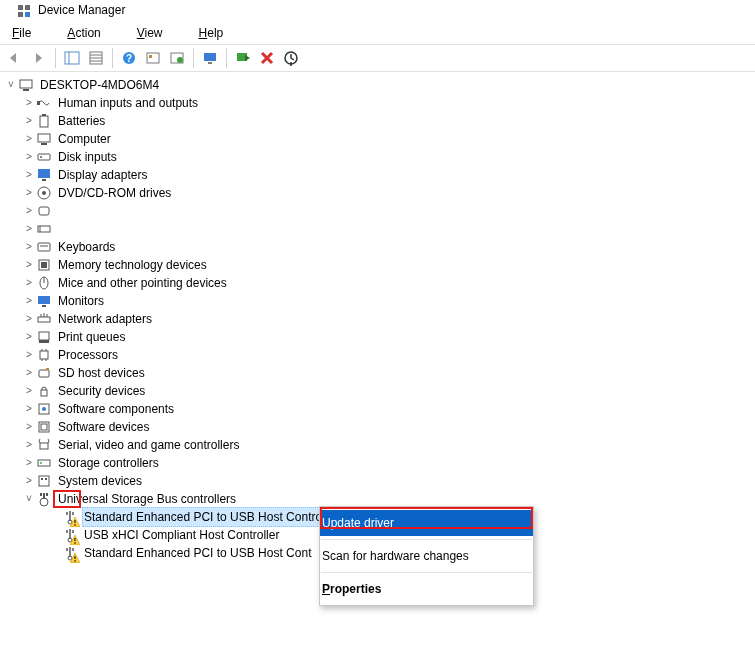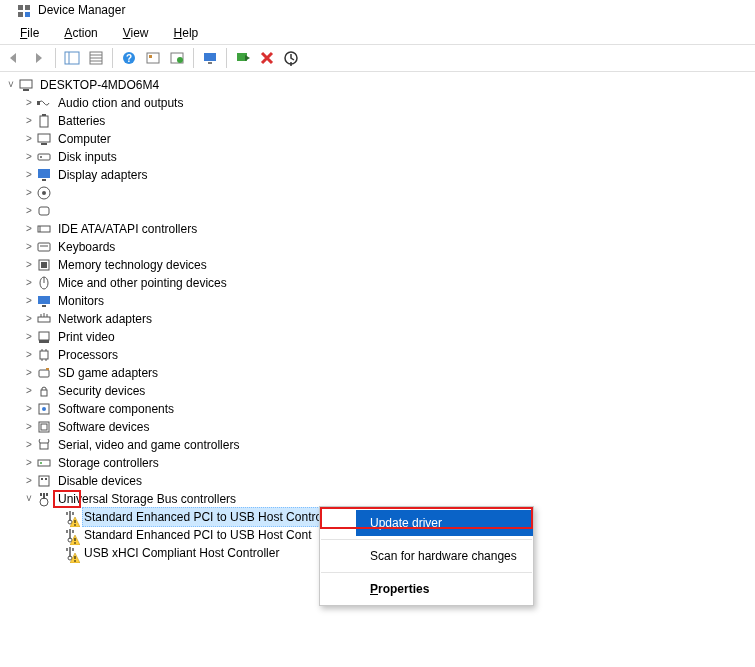--- a/index.html
+++ b/index.html
@@ -16,24 +16,23 @@
   }
   .title-bar {
     display: flex;
     padding: 3px 16px;
     gap: 6px;
     height: 22px;
   }
   .title-bar .icon-slot { width: 16px; height: 16px; display: inline-block; }
   .menu-bar {
     display: flex;
-    gap: 9px;
+    gap: 20px;
     padding: 2px 4px;
     height: 22px;
-    margin-left: 8px;
   }
   .menu-item {
     padding: 2px 8px;
     cursor: default;
   }
   .menu-item .ul { text-decoration: underline; }
   .toolbar-wrap {
     border-top: 1px solid #e0e0e0;
     border-bottom: 1px solid #e0e0e0;
     padding: 3px 4px;
@@ -91,23 +90,22 @@
   .context-menu {
     position: absolute;
     background: #fff;
     border: 1px solid #c8c8c8;
     box-shadow: 2px 3px 6px rgba(0,0,0,.25);
     width: 215px;
     padding: 3px 0;
     font-size: 12px;
   }
   .ctx-item {
-    padding: 4px 14px;
+    padding: 4px 2px;
     cursor: default;
-    margin-left: 36px;
   }
   .ctx-item.highlight {
     background: #0a63c7;
     color: #fff;
   }
   .ctx-sep {
     height: 1px; background: #e3e3e3; margin: 3px 1px;
   }
   .ctx-item.bold { font-weight: 700; }
   svg { display: block; }
@@ -222,21 +220,21 @@
 
   <div id="category-list">
       <div class="tree-row indent-1">
         <span class="expander">&gt;</span>
         <span class="dev-icon">
           <svg width="16" height="16">
             <path d="M3 8 Q5 4 8 8 T13 8" stroke="#555" fill="none"></path>
             <rect x="1" y="6" width="3" height="4" fill="#555"></rect>
           </svg>
         </span>
-        <span class="label">Audio ction and outputs</span>
+        <span class="label">Human inputs and outputs</span>
       </div>
       <div class="tree-row indent-1">
         <span class="expander">&gt;</span>
         <span class="dev-icon">
           <svg width="16" height="16">
             <rect x="4" y="3" width="8" height="11" fill="none" stroke="#555"></rect>
             <rect x="6" y="1" width="4" height="2" fill="#555"></rect>
           </svg>
         </span>
         <span class="label">Batteries</span>
@@ -272,38 +270,38 @@
         <span class="label">Display adapters</span>
       </div>
       <div class="tree-row indent-1">
         <span class="expander">&gt;</span>
         <span class="dev-icon">
           <svg width="16" height="16">
             <circle cx="8" cy="8" r="6" fill="none" stroke="#555"></circle>
             <circle cx="8" cy="8" r="2" fill="#555"></circle>
           </svg>
         </span>
+        <span class="label">DVD/CD-ROM drives</span>
       </div>
       <div class="tree-row indent-1">
         <span class="expander">&gt;</span>
         <span class="dev-icon">
           <svg width="16" height="16">
             <rect x="3" y="4" width="10" height="8" rx="2" fill="none" stroke="#555"></rect>
           </svg>
         </span>
       </div>
       <div class="tree-row indent-1">
         <span class="expander">&gt;</span>
         <span class="dev-icon">
           <svg width="16" height="16">
             <rect x="2" y="5" width="12" height="6" fill="none" stroke="#555"></rect>
             <line x1="4" y1="5" x2="4" y2="11" stroke="#555"></line>
           </svg>
         </span>
-        <span class="label">IDE ATA/ATAPI controllers</span>
       </div>
       <div class="tree-row indent-1">
         <span class="expander">&gt;</span>
         <span class="dev-icon">
           <svg width="16" height="16">
             <rect x="2" y="4" width="12" height="8" rx="1" fill="none" stroke="#555"></rect>
             <line x1="4" y1="7" x2="12" y2="7" stroke="#555"></line>
           </svg>
         </span>
         <span class="label">Keyboards</span>
@@ -349,21 +347,21 @@
         <span class="label">Network adapters</span>
       </div>
       <div class="tree-row indent-1">
         <span class="expander">&gt;</span>
         <span class="dev-icon">
           <svg width="16" height="16">
             <rect x="3" y="3" width="10" height="8" fill="none" stroke="#555"></rect>
             <rect x="3" y="11" width="10" height="3" fill="#555"></rect>
           </svg>
         </span>
-        <span class="label">Print video</span>
+        <span class="label">Print queues</span>
       </div>
       <div class="tree-row indent-1">
         <span class="expander">&gt;</span>
         <span class="dev-icon">
           <svg width="16" height="16">
             <rect x="4" y="4" width="8" height="8" fill="none" stroke="#555"></rect>
             <line x1="6" y1="2" x2="6" y2="4" stroke="#555"></line>
             <line x1="10" y1="2" x2="10" y2="4" stroke="#555"></line>
             <line x1="6" y1="12" x2="6" y2="14" stroke="#555"></line>
             <line x1="10" y1="12" x2="10" y2="14" stroke="#555"></line>
@@ -372,21 +370,21 @@
         <span class="label">Processors</span>
       </div>
       <div class="tree-row indent-1">
         <span class="expander">&gt;</span>
         <span class="dev-icon">
           <svg width="16" height="16">
             <rect x="3" y="5" width="10" height="7" rx="1" fill="none" stroke="#555"></rect>
             <rect x="10" y="3" width="3" height="2" fill="#c78a3a"></rect>
           </svg>
         </span>
-        <span class="label">SD game adapters</span>
+        <span class="label">SD host devices</span>
       </div>
       <div class="tree-row indent-1">
         <span class="expander">&gt;</span>
         <span class="dev-icon">
           <svg width="16" height="16">
             <rect x="5" y="7" width="6" height="6" fill="none" stroke="#555"></rect>
             <path d="M6 7 L6 5 Q8 3 10 5 L10 7" fill="none" stroke="#555"></path>
           </svg>
         </span>
         <span class="label">Security devices</span>
@@ -433,21 +431,21 @@
       </div>
       <div class="tree-row indent-1">
         <span class="expander">&gt;</span>
         <span class="dev-icon">
           <svg width="16" height="16">
             <rect x="3" y="3" width="10" height="10" fill="none" stroke="#555"></rect>
             <rect x="5" y="5" width="2" height="2" fill="#555"></rect>
             <rect x="9" y="5" width="2" height="2" fill="#555"></rect>
           </svg>
         </span>
-        <span class="label">Disable devices</span>
+        <span class="label">System devices</span>
       </div>
       <div class="tree-row indent-1">
         <span class="expander">˅</span>
         <span class="dev-icon">
           <svg width="16" height="16">
             <path d="M8 2 L8 8 M5 5 L5 2 M11 5 L11 2" stroke="#555" stroke-width="2"></path>
             <circle cx="8" cy="11" r="4" fill="none" stroke="#555"></circle>
           </svg>
         </span>
         <span class="label">Universal Storage Bus controllers</span>
@@ -477,38 +475,38 @@
             <circle cx="8" cy="13" r="2" fill="none" stroke="#555"></circle>
           </svg>
           <span class="warn-overlay">
             <svg width="10" height="10">
               <path d="M5 0 L10 10 L0 10 Z" fill="#ffcf3f" stroke="#b88900" stroke-width="0.5"></path>
               <line x1="5" y1="3" x2="5" y2="6" stroke="#000"></line>
               <circle cx="5" cy="8" r="0.8" fill="#000"></circle>
             </svg>
           </span>
         </span>
-        <span class="label">Standard Enhanced PCI to USB Host Cont</span>
+        <span class="label">USB xHCI Compliant Host Controller</span>
       </div>
       <div class="tree-row indent-2">
         <span class="expander"></span>
         <span class="dev-icon">
           <svg width="16" height="16">
             <path d="M8 2 L8 12 M5 6 L5 3 M11 6 L11 3" stroke="#555" stroke-width="1.5"></path>
             <circle cx="8" cy="13" r="2" fill="none" stroke="#555"></circle>
           </svg>
           <span class="warn-overlay">
             <svg width="10" height="10">
               <path d="M5 0 L10 10 L0 10 Z" fill="#ffcf3f" stroke="#b88900" stroke-width="0.5"></path>
               <line x1="5" y1="3" x2="5" y2="6" stroke="#000"></line>
               <circle cx="5" cy="8" r="0.8" fill="#000"></circle>
             </svg>
           </span>
         </span>
-        <span class="label">USB xHCI Compliant Host Controller</span>
+        <span class="label">Standard Enhanced PCI to USB Host Cont</span>
       </div>
     </div>
 
   <div class="red-box" style="left:53px; top:418px; width:28px; height:18px;"></div>
 
   <div class="context-menu" style="left:319px; top:434px;">
     <div class="red-box" style="left:0; top:0; width:213px; height:22px;"></div>
     <div class="ctx-item highlight">Update driver</div>
     <div class="ctx-sep"></div>
     <div class="ctx-item">Scan for hardware changes</div>

